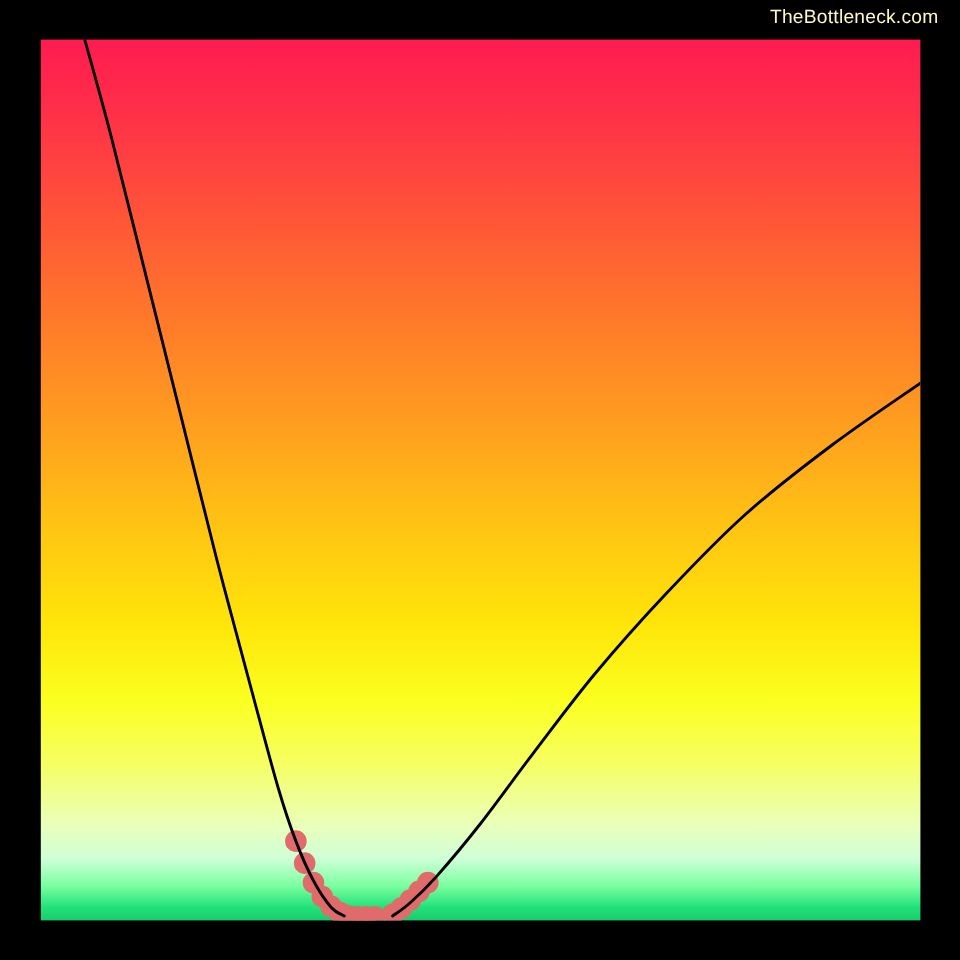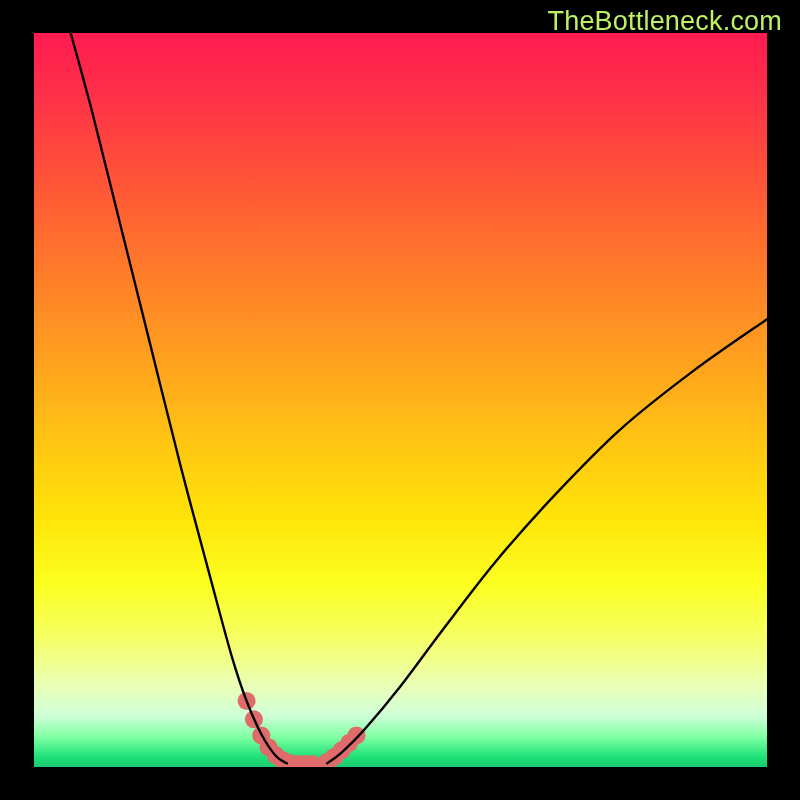--- a/index.html
+++ b/index.html
@@ -39,22 +39,22 @@
       #cfffd8 93%,
       #7dffa1 96%,
       #22e27a 98.5%,
       #19cc6e 100%
     );
   }
   .watermark {
     position: absolute;
     top: 6px;
     right: 18px;
-    color: #bef264;
-    font-size: 27px;
+    color: #fef9c3;
+    font-size: 16px;
     font-weight: 500;
     letter-spacing: 0.2px;
   }
   svg.curve {
     position: absolute;
     left: 0;
     top: 0;
     width: 733px;
     height: 734px;
   }

